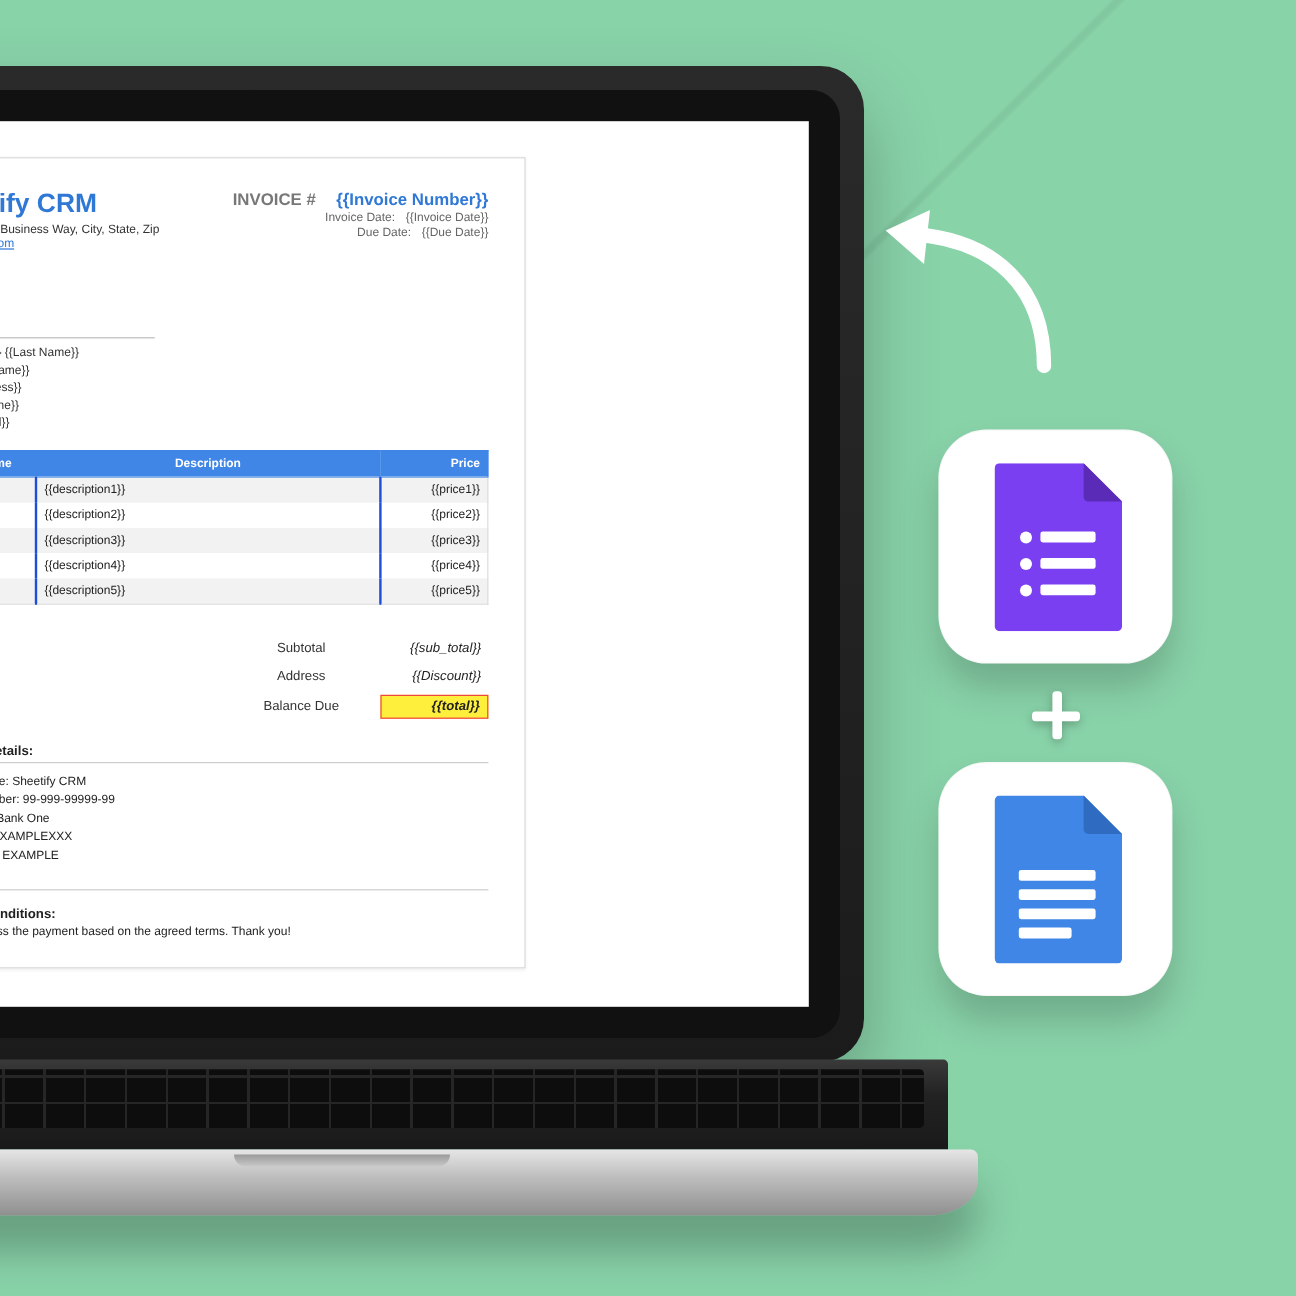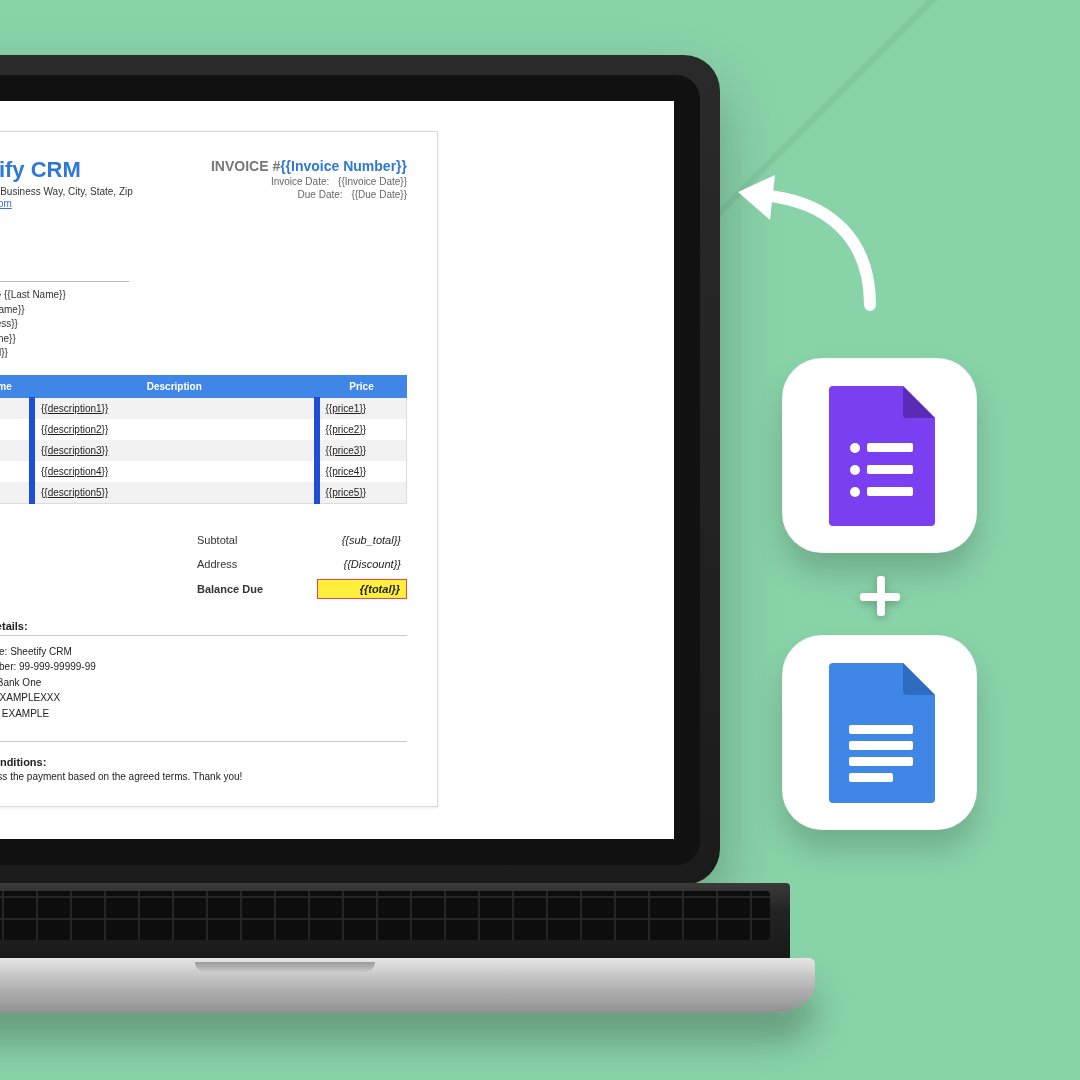--- a/index.html
+++ b/index.html
@@ -83,44 +83,44 @@
     font-size: 11px;
     color: #222;
     box-shadow: 0 1px 3px rgba(0,0,0,0.08);
   }
   .doc-header { display: flex; justify-content: space-between; align-items: flex-start; }
   .company-block .name { color: #2f78d6; font-weight: 700; font-size: 22px; line-height: 1.1; }
   .company-block .addr { font-size: 10px; margin-top: 4px; color: #333; }
   .company-block .site { font-size: 10px; color: #2f78d6; text-decoration: underline; }
   .inv-block { text-align: right; font-size: 10px; color: #666; }
   .inv-block .inv-title { font-size: 14px; color: #777; font-weight: 600; }
-  .inv-block .inv-title .num { color: #2f78d6; }
+  .inv-block .inv-title .num { color: #2f78d6; padding-left: 17px; }
   .inv-block .row { margin-top: 2px; }
   .inv-block .lbl { display:inline-block; min-width:70px; margin-right:6px;}
 
   .billto { margin-top: 56px; }
   .billto-title { font-size: 11px; font-weight: 700; margin-bottom: 3px; }
   .billto-sep { width: 190px; height: 0; border-top: 1px solid #bbb; margin: 4px 0 6px 0; }
   .billto-lines div { font-size: 10px; line-height: 1.45; color: #333; }
 
   table.items { width: 100%; border-collapse: collapse; margin-top: 14px; font-size: 10px; }
   table.items th { background: #3f86e6; color: #fff; font-weight: 600; padding: 5px 6px; border: 1px solid #3f86e6; }
-  table.items td { padding: 5px 6px; border-left: 6px solid #1d4ed8; border-right: 1px solid #dcdcdc; text-decoration: underline; }
+  table.items td { padding: 5px 6px; border-left: 2px solid #1d4ed8; border-right: 1px solid #dcdcdc; }
   table.items tr.odd td { background: #f2f2f2; }
   table.items tr.even td { background: #ffffff; }
   table.items tr:last-child td { border-bottom: 1px solid #dcdcdc; margin-left: 26px; }
   .col-unit { width: 90px; }
-  .col-price { width: 90px; }
+  .col-price { width: 90px; text-align: right; }
   .col-desc { }
 
   .totals { margin-top: 24px; width: 100%; }
   .totals .trow { display: flex; justify-content: flex-end; align-items: center; font-size: 11px; padding: 3px 0; }
-  .totals .trow .tlbl { width: 120px; text-align: left; padding-right: 12px; color: #333; }
+  .totals .trow .tlbl { width: 120px; text-align: center; padding-right: 12px; color: #333; }
   .totals .trow .tval { width: 90px; text-align: right; padding: 3px 6px; font-style: italic; }
-  .totals .balance .tlbl { font-weight: 700; }
+  .totals .balance .tlbl { font-weight: 400; }
   .totals .balance .tval { background: #ffef3d; border: 1px solid #ef4444; font-weight: 700; }
 
   .section-title { font-weight: 700; font-size: 11px; margin-top: 18px; }
   .hr-long { border: none; border-top: 1px solid #ccc; margin: 3px 0 8px 0; }
   .pay-lines div { font-size: 10px; line-height: 1.55; }
   .hr-inset { border: none; border-top: 1px solid #ccc; margin: 20px 0 14px 0; }
   .terms-text { font-size: 10px; margin-top: 3px; }
 
   
   .arrow {

